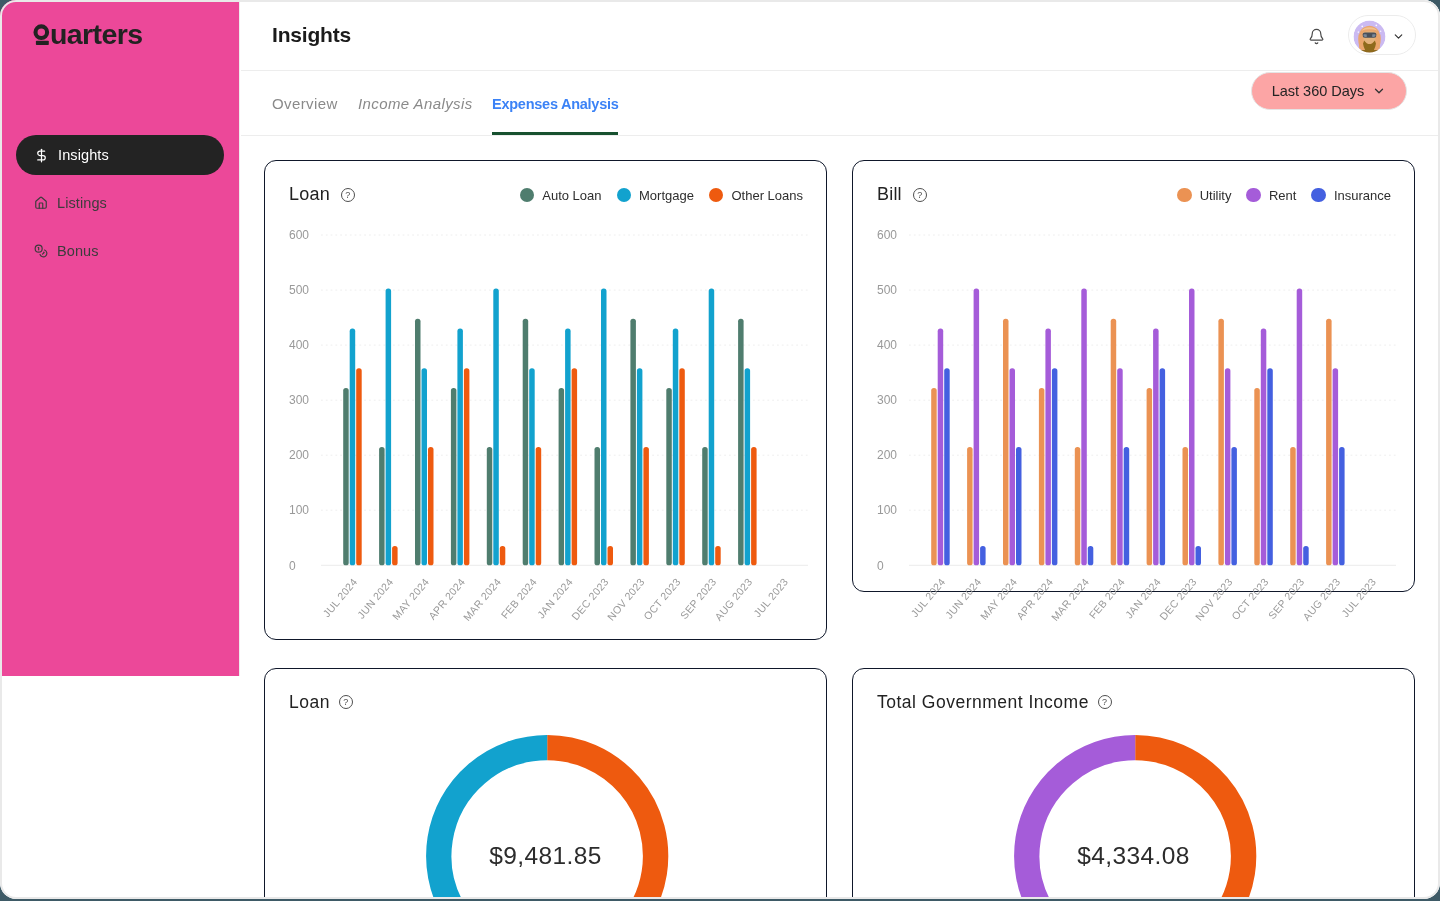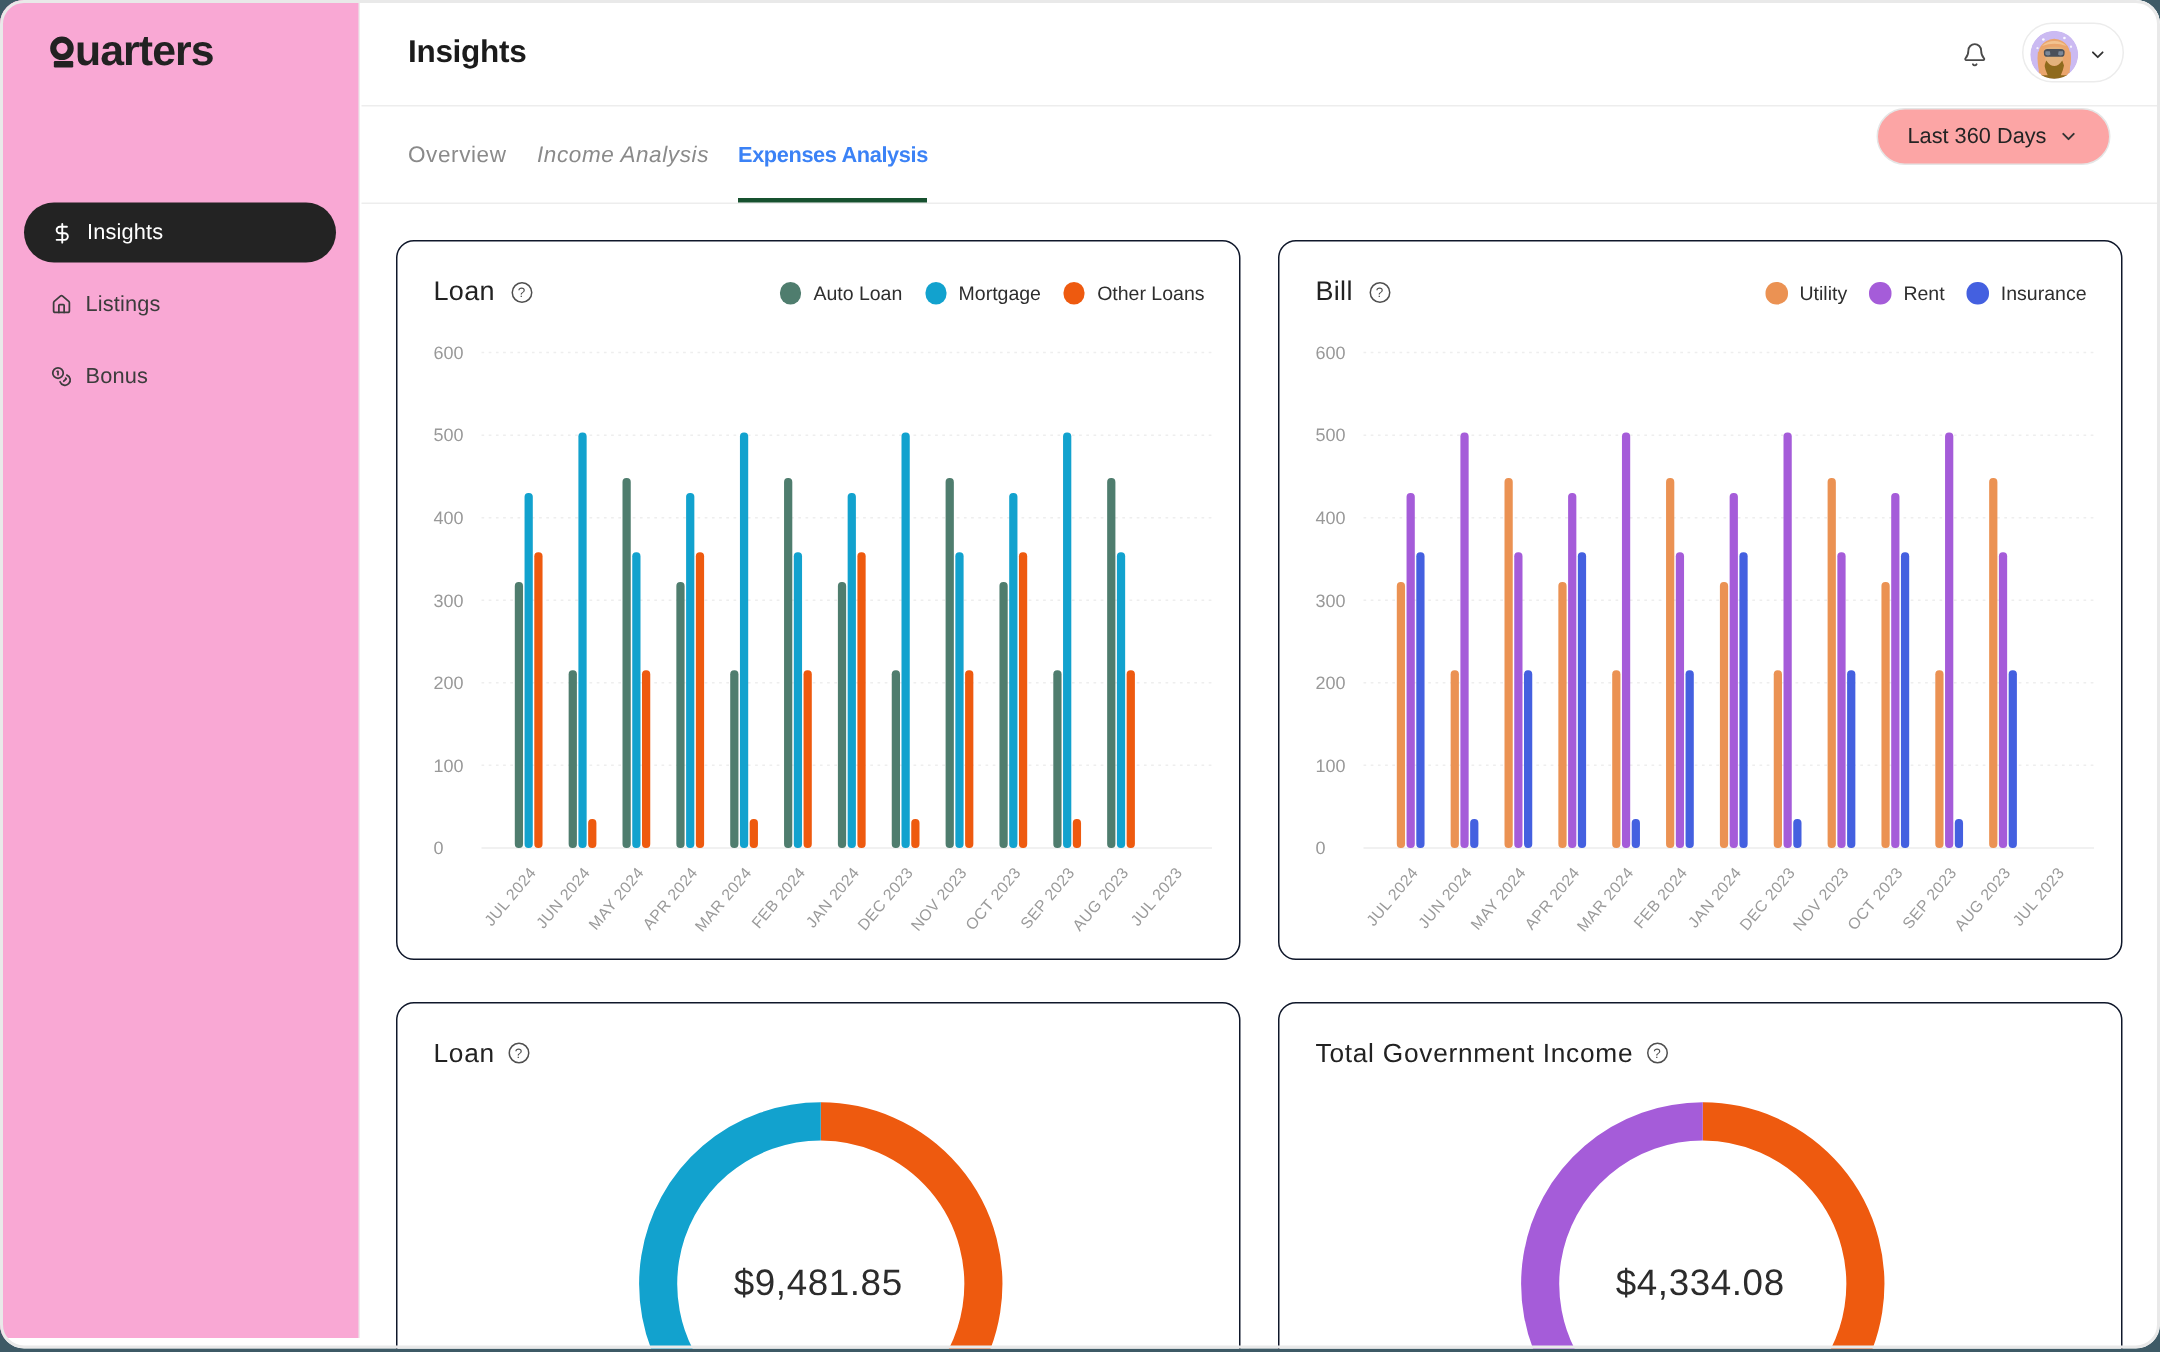--- a/index.html
+++ b/index.html
@@ -1,20 +1,20 @@
 <!DOCTYPE html>
 <html><head>
 <meta charset="utf-8">
 <style>
   * { margin:0; padding:0; box-sizing:border-box; -webkit-font-smoothing:antialiased; }
   html,body { width:1440px; height:901px; background:#3e5a66; font-family:"Liberation Sans", sans-serif; overflow:hidden; }
   .app { position:absolute; left:0; top:0; width:1440px; height:899px; background:#fff; border-radius:16px; overflow:hidden; filter:grayscale(0.002); }
   .ring { position:absolute; left:0; top:0; width:1440px; height:899px; border:2px solid #e9e9e9; border-radius:16px; pointer-events:none; z-index:50; }
   
-  .sidebar { position:absolute; left:0; top:0; width:240px; height:892px; border-right:1px solid #ededed; background:#f9a8d4; }
+  .sidebar { position:absolute; left:0; top:0; width:240px; height:676px; border-right:1px solid #ededed; background:#ec4899; }
   .logo { position:absolute; left:33px; top:22px; height:26px; display:flex; align-items:flex-start; }
   .logo .word { font-size:28.5px; font-weight:700; color:#222; letter-spacing:-0.6px; line-height:24px; }
   .navitem { position:absolute; left:16px; width:208px; height:40px; border-radius:20px; display:flex; align-items:center; padding-left:18px; color:#3c3c3c; font-size:14.5px; letter-spacing:0.1px; }
   .navitem svg { margin-right:9px; flex:0 0 auto; }
   .navitem.active svg { margin-right:9px; }
   .navitem.active { background:#232323; color:#fff; }
   
   .header { position:absolute; left:241px; top:0; width:1199px; height:71px; border-bottom:1px solid #ededed; background:#fff; }
   .htitle { position:absolute; left:31px; top:23px; font-size:21px; font-weight:700; color:#1b1b1b; letter-spacing:-0.2px; }
   .bell { position:absolute; left:1067px; top:26.5px; }
@@ -24,21 +24,21 @@
   .tabs { position:absolute; left:241px; top:72px; width:1199px; height:64px; border-bottom:1px solid #ededed; background:#fff; }
   .tab { position:absolute; top:23px; font-size:15px; font-weight:400; letter-spacing:0.4px; color:#8a8a8a; }
   .tab.active { color:#3b82f6; font-weight:700; font-size:14.5px; letter-spacing:-0.25px; top:23.5px; }
   .underline { position:absolute; left:251px; top:60px; width:126px; height:2.5px; background:#17512f; }
   .daybtn { position:absolute; left:1010px; top:0; width:156px; height:38px; border:1px solid #e5e5e5; border-radius:19px; display:flex; align-items:center; justify-content:center; gap:8px; font-size:14.5px; font-weight:400; color:#242424; background:#fca5a5; }
   
   .card { position:absolute; background:#fff; border:1px solid #0f172a; border-radius:12px; }
   .ctitle { position:absolute; left:24px; top:23px; font-size:19.5px; letter-spacing:0.2px; font-weight:400; color:#222; display:flex; align-items:center; gap:11px; }
   .qm { display:inline-flex; width:14px; height:14px; border:1.3px solid #4f4f4f; border-radius:50%; color:#4f4f4f; font-size:9px; font-weight:500; align-items:center; justify-content:center; }
   .legend { position:absolute; right:23px; top:26.5px; display:flex; align-items:center; gap:15px; }
-  .li { display:flex; align-items:flex-end; gap:8px; font-size:13px; color:#2e2e2e; }
+  .li { display:flex; align-items:center; gap:8px; font-size:13px; color:#2e2e2e; }
   .dot { width:14.5px; height:14.5px; border-radius:50%; }
   .cardsvg { position:absolute; left:0; top:0; }
   .donut-title { position:absolute; left:24px; top:22.5px; font-size:17.5px; letter-spacing:0.5px; font-weight:400; color:#222; display:flex; align-items:center; gap:9px; }
   .donut-val { position:absolute; width:100%; text-align:center; font-size:24.5px; letter-spacing:0.4px; font-weight:400; color:#2c2c2c; }
 </style>
 </head>
 <body>
 <div class="app">
 
   <div class="sidebar">
@@ -190,21 +190,21 @@
         <rect x="450.2" y="385.0" width="5.5" height="19.3" rx="2.6" ry="2.6" fill="#ee5a0f"></rect>
         <text x="452.0" y="421" fill="#9a9a9a" font-size="10.5" letter-spacing="0.3" text-anchor="end" transform="rotate(-50 452.0 421)">SEP 2023</text>
         <rect x="473.1" y="157.7" width="5.5" height="246.6" rx="2.6" ry="2.6" fill="#4f7d6e"></rect>
         <rect x="479.6" y="207.2" width="5.5" height="197.1" rx="2.6" ry="2.6" fill="#12a2ce"></rect>
         <rect x="486.1" y="285.9" width="5.5" height="118.4" rx="2.6" ry="2.6" fill="#ee5a0f"></rect>
         <text x="487.9" y="421" fill="#9a9a9a" font-size="10.5" letter-spacing="0.3" text-anchor="end" transform="rotate(-50 487.9 421)">AUG 2023</text>
         <text x="523.8" y="421" fill="#9a9a9a" font-size="10.5" letter-spacing="0.3" text-anchor="end" transform="rotate(-50 523.8 421)">JUL 2023</text>
       </svg>
   </div>
 
-  <div class="card" style="left:852px; top:160px; width:563px; height:480px;">
+  <div class="card" style="left:852px; top:160px; width:563px; height:432px;">
     <div class="ctitle" style="font-size:18px;">Bill <span class="qm">?</span></div>
     <div class="legend">
       <div class="li"><span class="dot" style="background:#eb9253;"></span>Utility</div>
       <div class="li"><span class="dot" style="background:#a55cd9;"></span>Rent</div>
       <div class="li"><span class="dot" style="background:#4460e0;"></span>Insurance</div>
     </div>
     <svg class="cardsvg" width="563" height="480" viewBox="0 0 563 480">
         <line x1="56" x2="543" y1="404.3" y2="404.3" stroke="#ececec" stroke-width="1"></line>
         <text x="24" y="408.5" fill="#999" font-size="12">0</text>
         <line x1="56" x2="543" y1="349.2" y2="349.2" stroke="#eeeeee" stroke-width="1" stroke-dasharray="1.8 3"></line>

